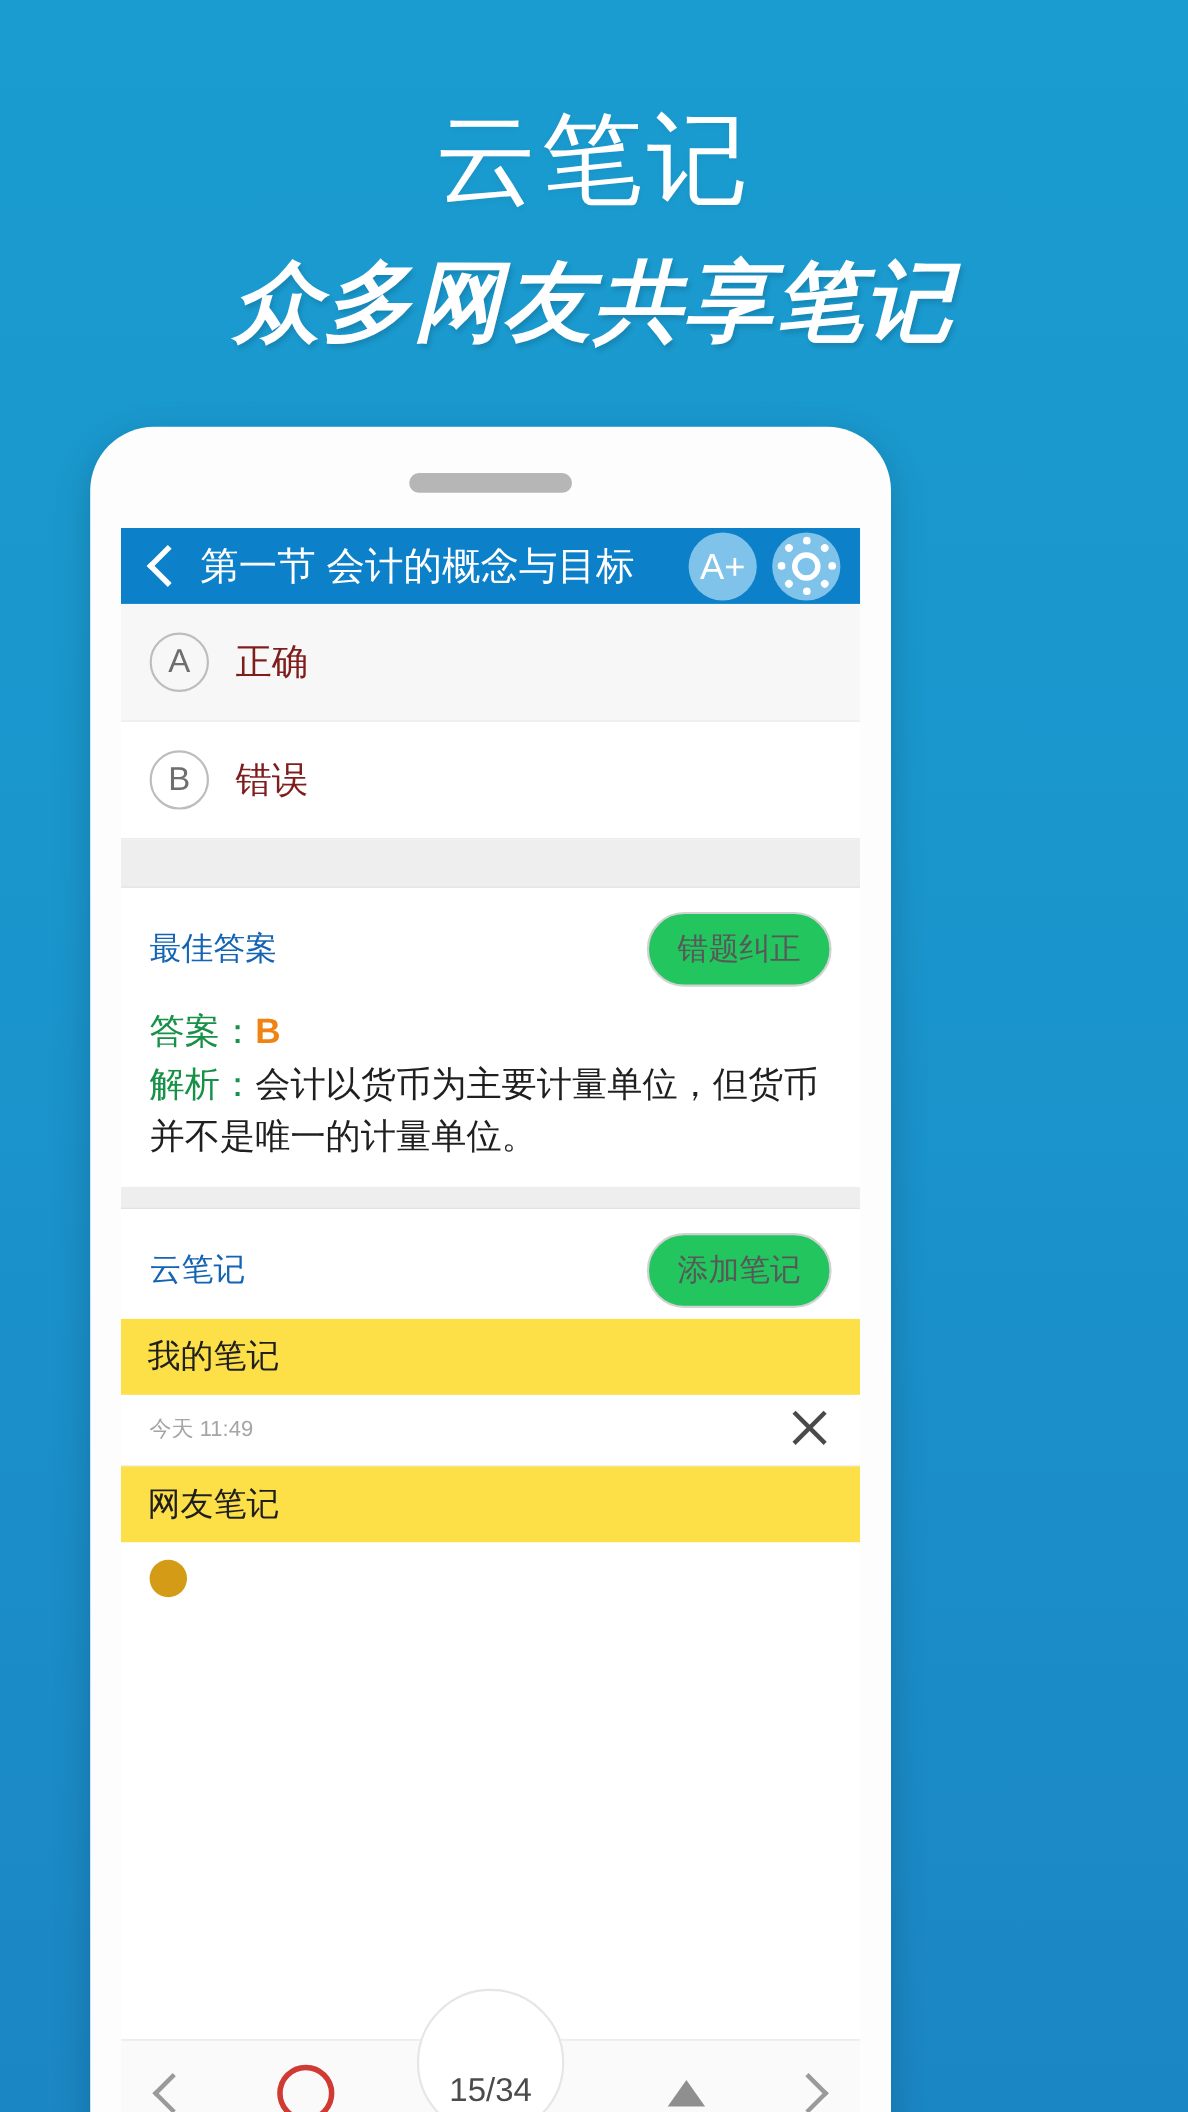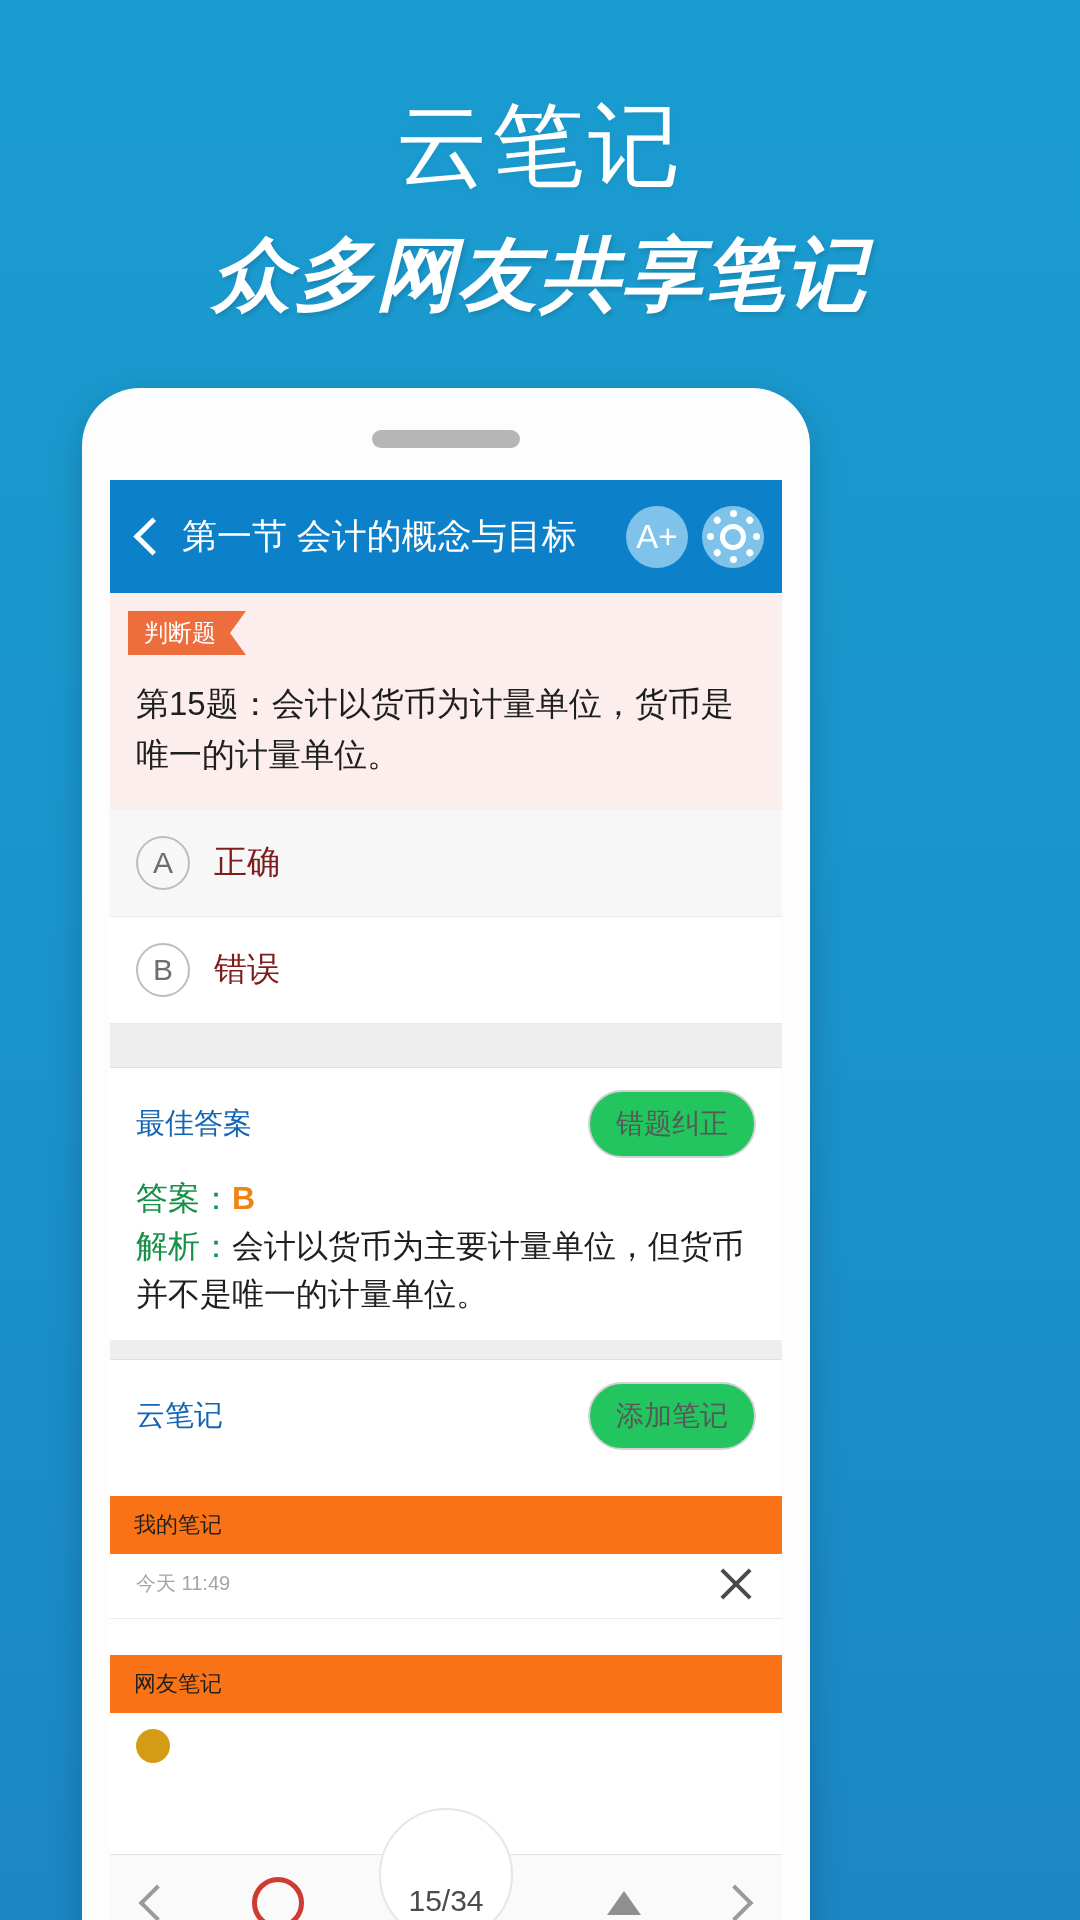--- a/index.html
+++ b/index.html
@@ -60,21 +60,21 @@
     left: 28px;
     top: 92px;
     width: 672px;
     height: 1470px;
     background: #ffffff;
     overflow: hidden;
   }
 
   
   .navbar {
-    height: 113px;
+    height: 69px;
     background: #0c80c8;
     display: flex;
     align-items: center;
     padding: 0 18px 0 22px;
     position: relative;
   }
   .back-chevron {
     width: 30px; height: 44px;
     position: relative;
     flex: 0 0 auto;
@@ -191,25 +191,24 @@
     white-space: nowrap;
   }
   .ans-body { padding: 6px 26px 22px 26px; }
   .ans-line { font-size: 32px; line-height: 1.5; }
   .lbl-green { color: #179148; }
   .ans-letter { color: #ef8415; font-weight: bold; }
   .expl-text { color: #1f1f1f; }
 
   
   .subhead {
-    background: #f97316;
+    background: #fde047;
     color: #1f1f1f;
-    font-size: 22px;
+    font-size: 30px;
     padding: 14px 24px;
-    margin-top: 36px;
   }
   .note-body { padding: 22px 26px 8px 26px; }
   .note-text { font-size: 32px; color: #1f1f1f; line-height: 1.45; }
   .note-meta-row {
     display: flex;
     align-items: center;
     justify-content: space-between;
     padding: 10px 26px 14px 26px;
     border-bottom: 1px solid #ececec;
   }
@@ -308,26 +307,20 @@
           <div class="sun-ray" style="transform:rotate(90deg) translate(0,-23px)"></div>
           <div class="sun-ray" style="transform:rotate(135deg) translate(0,-23px)"></div>
           <div class="sun-ray" style="transform:rotate(180deg) translate(0,-23px)"></div>
           <div class="sun-ray" style="transform:rotate(225deg) translate(0,-23px)"></div>
           <div class="sun-ray" style="transform:rotate(270deg) translate(0,-23px)"></div>
           <div class="sun-ray" style="transform:rotate(315deg) translate(0,-23px)"></div>
         </div>
       </div>
     </div>
 
-    <div class="q-block">
-      <div class="q-badge-wrap">
-        <span class="q-badge">判断题</span>
-      </div>
-      <div class="q-text">第15题：会计以货币为计量单位，货币是唯一的计量单位。</div>
-    </div>
 
     <div class="opt alt">
       <div class="opt-mark">A</div>
       <div class="opt-label">正确</div>
     </div>
     <div class="opt">
       <div class="opt-mark">B</div>
       <div class="opt-label">错误</div>
     </div>
 

